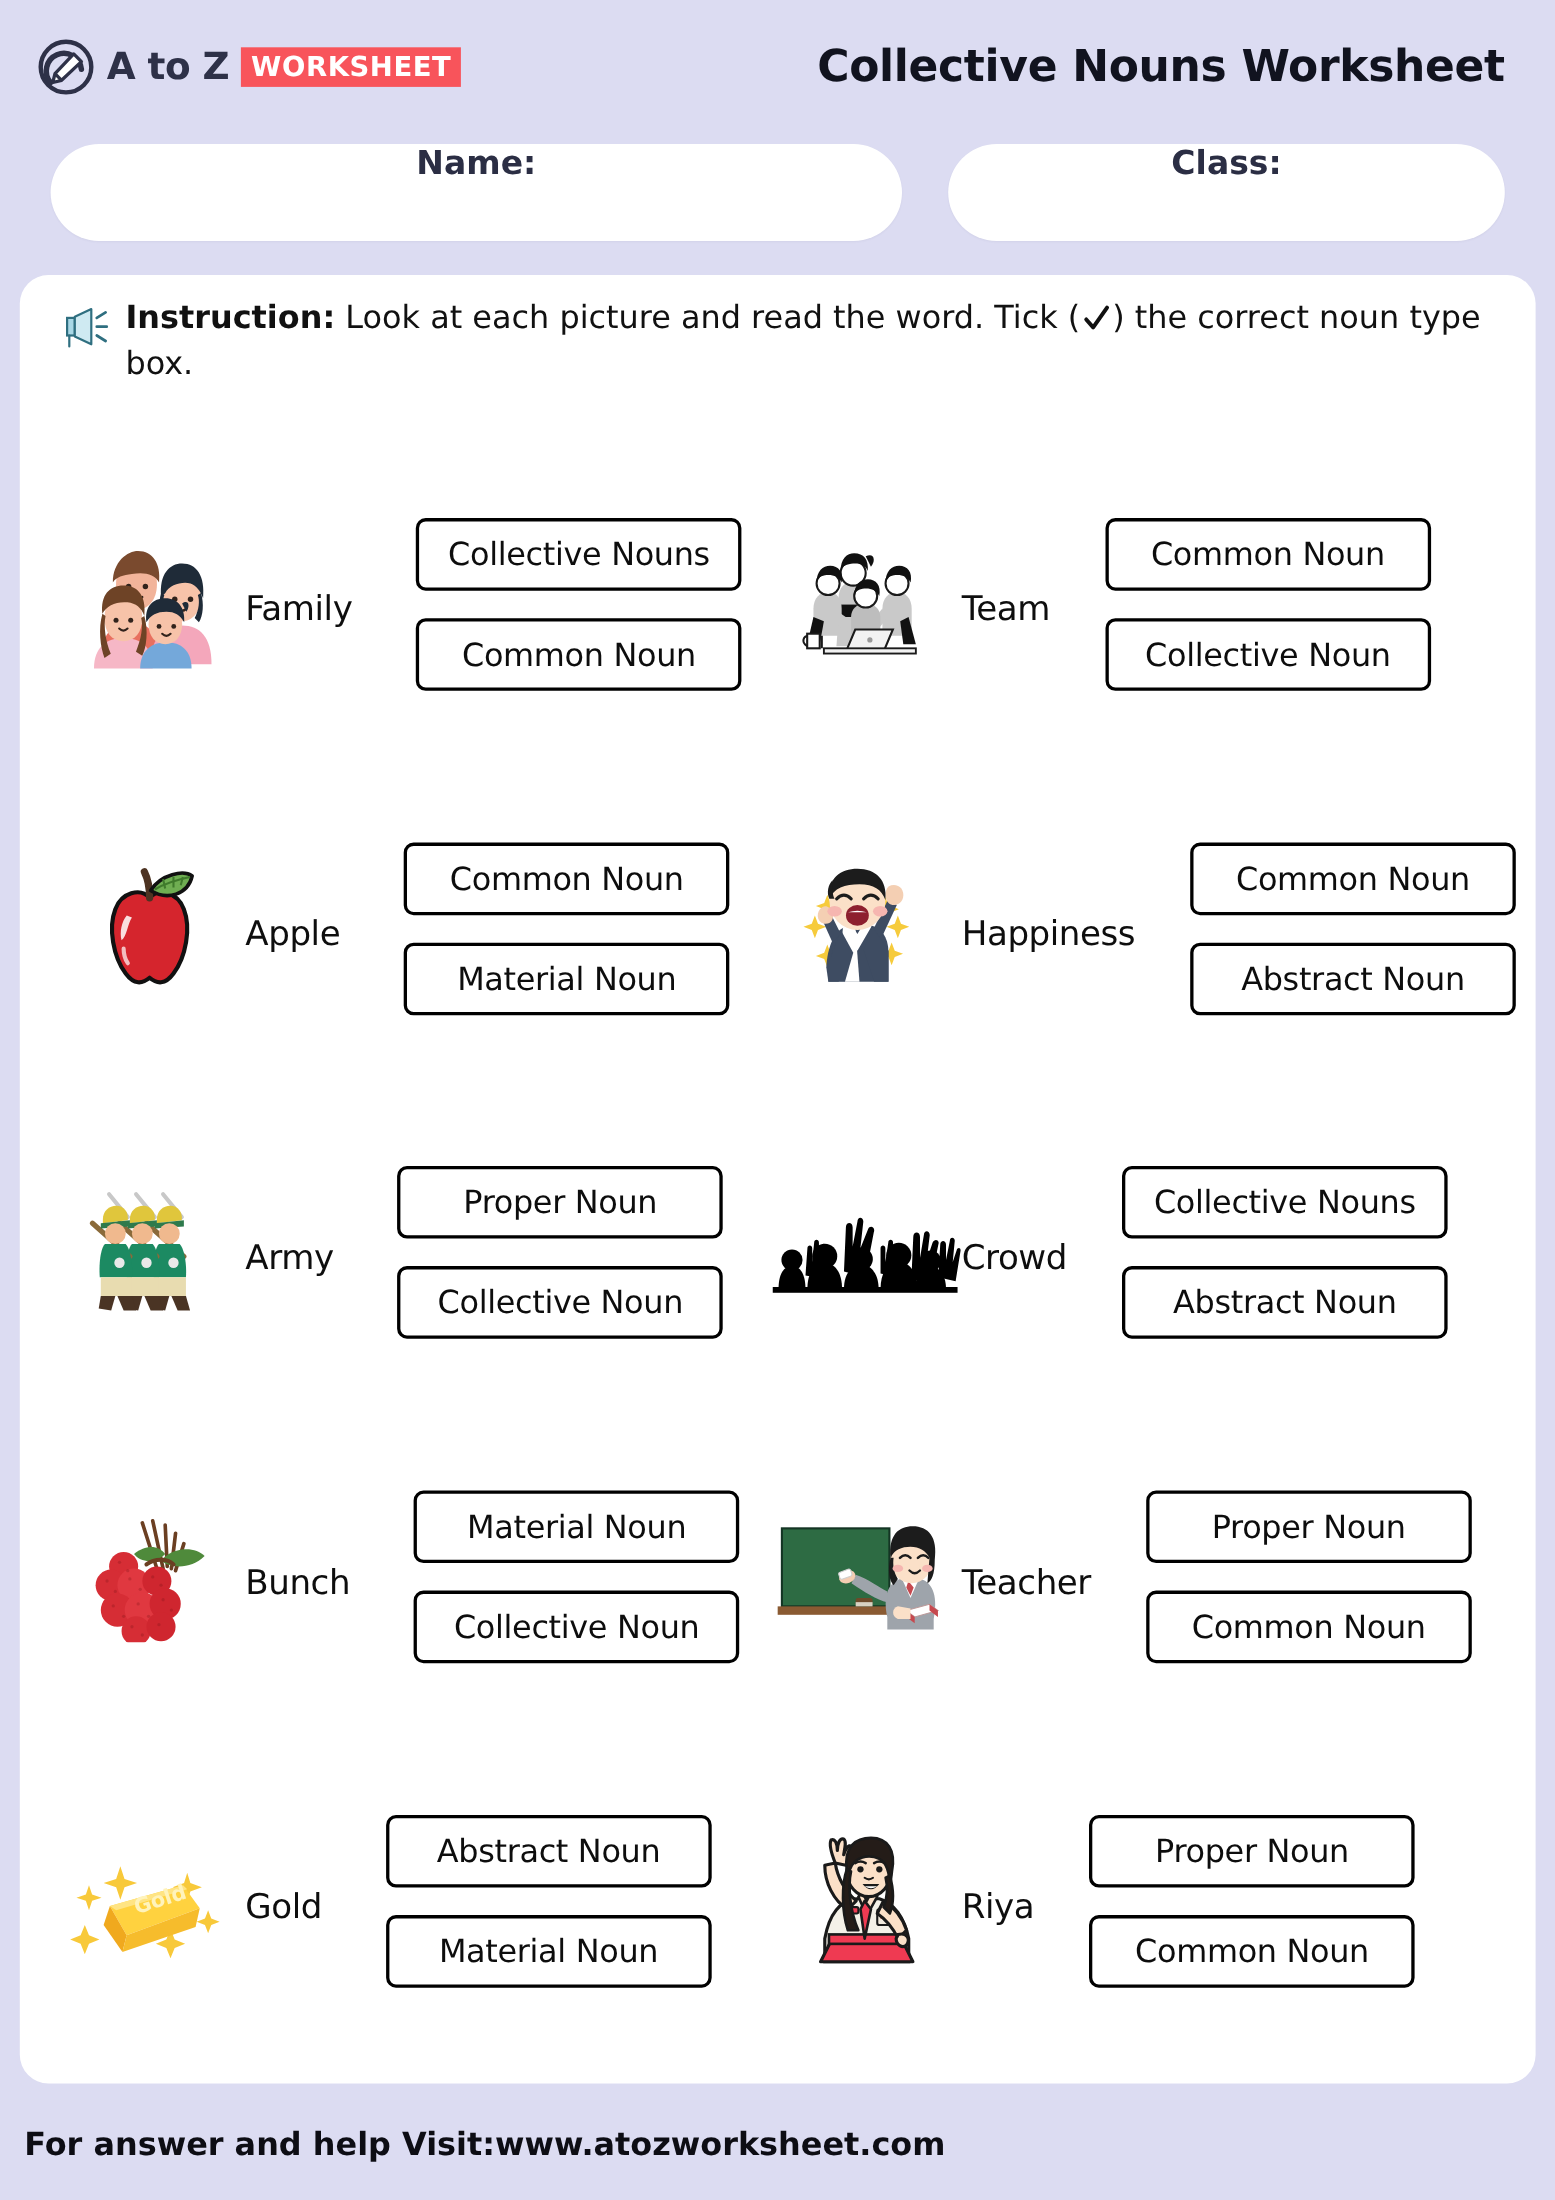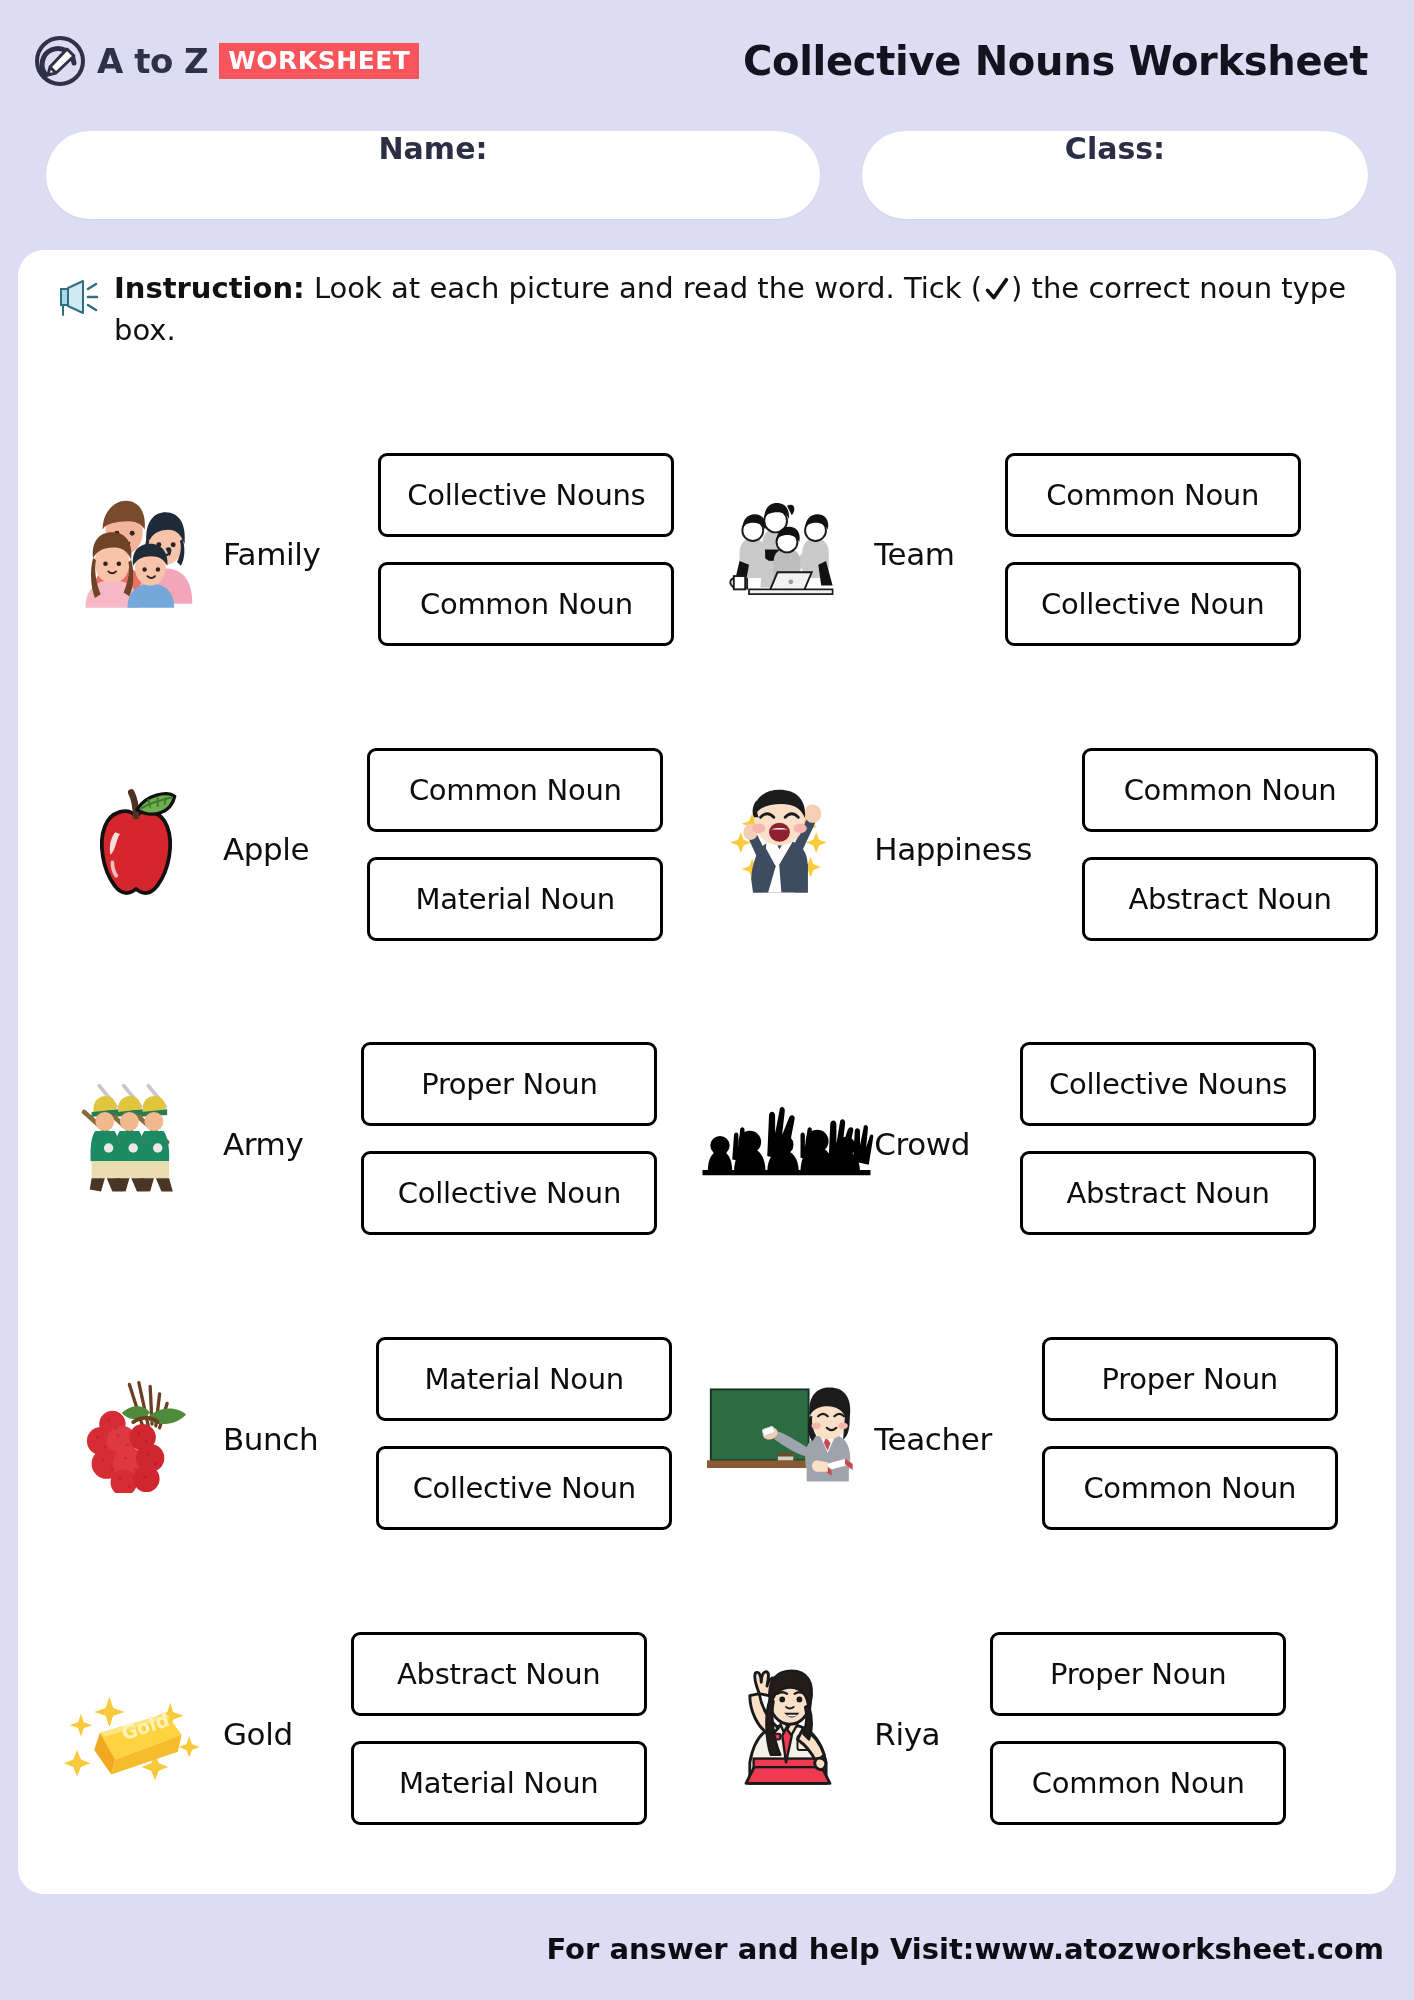--- a/index.html
+++ b/index.html
@@ -160,43 +160,43 @@
   }
   .opts {
     flex: 0 0 320px;
     margin-left: 34px;
     display: flex;
     flex-direction: column;
     gap: 25px;
   }
   .cell.right .opts { margin-left: 26px; }
   .opt {
-    height: 84px;
+    height: 66px;
     border: 3px solid #000000;
     border-radius: 9px;
     background: #ffffff;
     display: flex;
     align-items: center;
     justify-content: center;
     font-size: 29px;
     color: #0d0d0d;
     font-family: "DejaVu Sans", sans-serif;
     letter-spacing: -0.3px;
     white-space: nowrap;
     cursor: pointer;
     margin-left: 24px;
   }
 
   
   .footer {
     position: absolute;
-    bottom: 34px; left: 22px; right: 30px;
+    bottom: 34px; left: 22px; right: 42px;
     display: flex;
     align-items: center;
-    justify-content: flex-end;
+    justify-content: flex-start;
   }
   .footer-left, .footer-right {
     font-size: 29px;
     font-weight: 700;
     color: #0d0d14;
     font-family: "DejaVu Sans", sans-serif;
   }
 </style>
 </head>
 <body>

